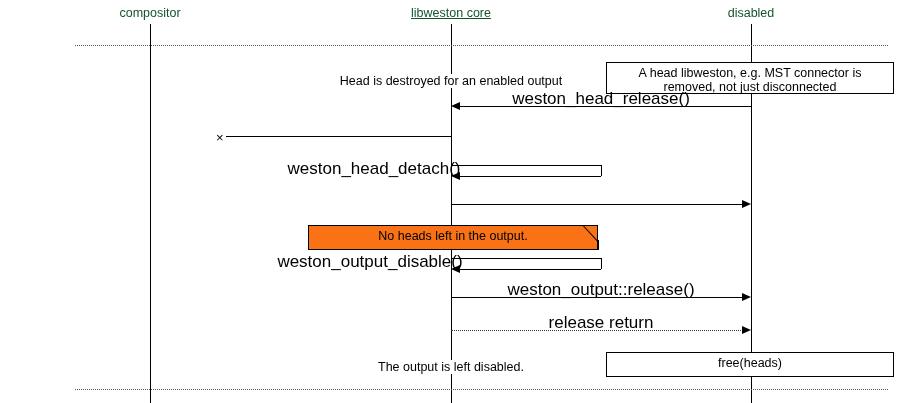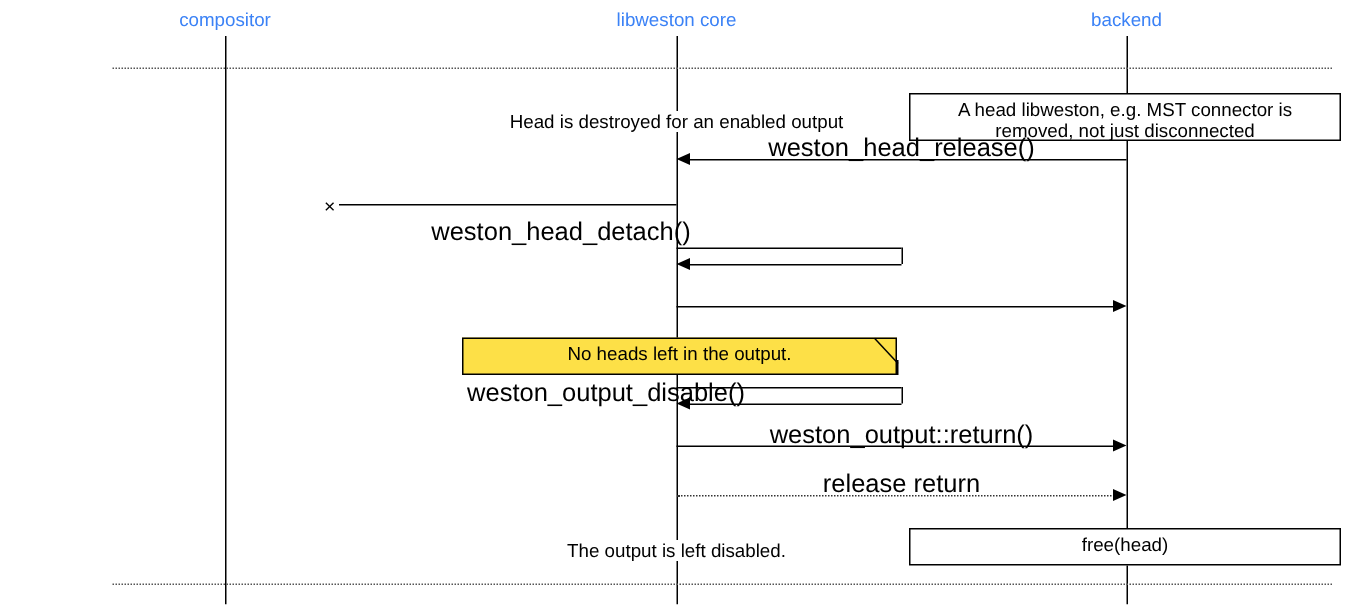--- a/index.html
+++ b/index.html
@@ -18,21 +18,21 @@
     position: relative;
     width: 900px;
     height: 403px;
   }
   .lifeline-label {
     position: absolute;
     font-size: 12.5px;
     text-align: right;
     white-space: nowrap;
     transform: translateX(-50%);
-    color: #3b82f6;
+    color: #14532d;
   }
   .lifeline {
     position: absolute;
     width: 1px;
     background: #000000;
   }
   
   .hline {
     position: absolute;
     height: 1px;
@@ -80,21 +80,21 @@
     font-size: 12.5px;
     text-align: center;
     line-height: 14px;
     box-sizing: border-box;
     padding: 3px 6px;
   }
   
   .note-flag {
     position: absolute;
     border: 1px solid #000;
-    background: #fde047;
+    background: #f97316;
     font-size: 12.5px;
     text-align: center;
     box-sizing: border-box;
     padding: 3px 6px;
   }
   .arrowhead {
     position: absolute;
     width: 0;
     height: 0;
   }
@@ -114,22 +114,22 @@
     line-height: 13px;
     color: #000;
   }
 </style>
 </head>
 <body>
 
 <div id="diagram">
 
   <div class="lifeline-label" style="left:150px; top:6px;">compositor</div>
-  <div class="lifeline-label" style="left:451px; top:6px;">libweston core</div>
-  <div class="lifeline-label" style="left:751px; top:6px;">backend</div>
+  <div class="lifeline-label" style="left:451px; top:6px;text-decoration:underline;">libweston core</div>
+  <div class="lifeline-label" style="left:751px; top:6px;">disabled</div>
 
   <div class="lifeline" style="left:150px; top:24px; height:379px;"></div>
   <div class="lifeline" style="left:451px; top:24px; height:379px;"></div>
   <div class="lifeline" style="left:751px; top:24px; height:379px;"></div>
 
   <div class="sep" style="top:45px;"></div>
   <div class="sep-label" style="left:451px; top:38px;margin-top:36px;">Head is destroyed for an enabled output</div>
 
   <div class="note" style="left:606px; top:62px; width:288px; height:32px;">A head libweston, e.g. MST connector is removed, not just disconnected</div>
 
@@ -137,41 +137,41 @@
   <div class="arrowhead arrow-left" style="left:451px; top:102px;"></div>
   <div class="msg-label" style="left:601px; top:89px;">weston_head_release()</div>
 
   <div class="hline" style="left:226px; top:136px; width:225px;"></div>
   <div class="xmark" style="left:216px; top:131px;">×</div>
 
   <div class="hline" style="left:451px; top:165px; width:150px;"></div>
   <div class="vline" style="left:601px; top:165px; height:11px;"></div>
   <div class="hline" style="left:455px; top:176px; width:146px;"></div>
   <div class="arrowhead arrow-left" style="left:451px; top:172px;"></div>
-  <div class="msg-label" style="left:374px; top:145px;">weston_head_detach()</div>
+  <div class="msg-label" style="left:374px; top:159px;">weston_head_detach()</div>
 
   <div class="hline" style="left:451px; top:204px; width:296px;"></div>
   <div class="arrowhead arrow-right" style="left:742px; top:200px;"></div>
 
   <div class="note-flag" style="left:308px; top:225px; width:290px; height:25px;">No heads left in the output.</div>
   <div class="hline" style="left:583px; top:225px; width:23px; transform:rotate(47deg); transform-origin:left center;"></div>
   <div class="vline" style="left:598px; top:240px; height:10px;"></div>
 
   <div class="hline" style="left:451px; top:258px; width:150px;"></div>
   <div class="vline" style="left:601px; top:258px; height:11px;"></div>
   <div class="hline" style="left:455px; top:269px; width:146px;"></div>
   <div class="arrowhead arrow-left" style="left:451px; top:265px;"></div>
-  <div class="msg-label" style="left:370px; top:252px;margin-left:34px;">weston_output_disable()</div>
+  <div class="msg-label" style="left:370px; top:252px;">weston_output_disable()</div>
 
   <div class="hline" style="left:451px; top:297px; width:296px;"></div>
   <div class="arrowhead arrow-right" style="left:742px; top:293px;"></div>
-  <div class="msg-label" style="left:601px; top:280px;">weston_output::return()</div>
+  <div class="msg-label" style="left:601px; top:280px;">weston_output::release()</div>
 
   <div class="dline" style="left:451px; top:330px; width:296px;"></div>
   <div class="arrowhead arrow-right" style="left:742px; top:326px;"></div>
   <div class="msg-label" style="left:601px; top:313px;">release return</div>
 
-  <div class="note" style="left:606px; top:352px; width:288px; height:25px;">free(head)</div>
+  <div class="note" style="left:606px; top:352px; width:288px; height:25px;">free(heads)</div>
 
   <div class="sep" style="top:389px;"></div>
   <div class="sep-label" style="left:451px; top:360px;">The output is left disabled.</div>
 
 </div>
 
 </body></html>

